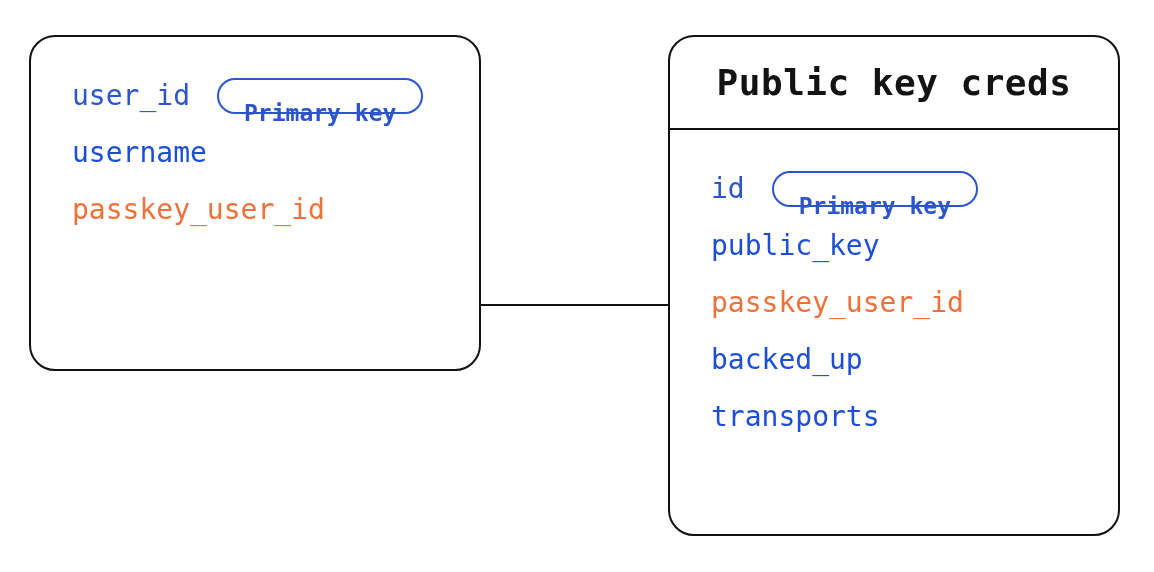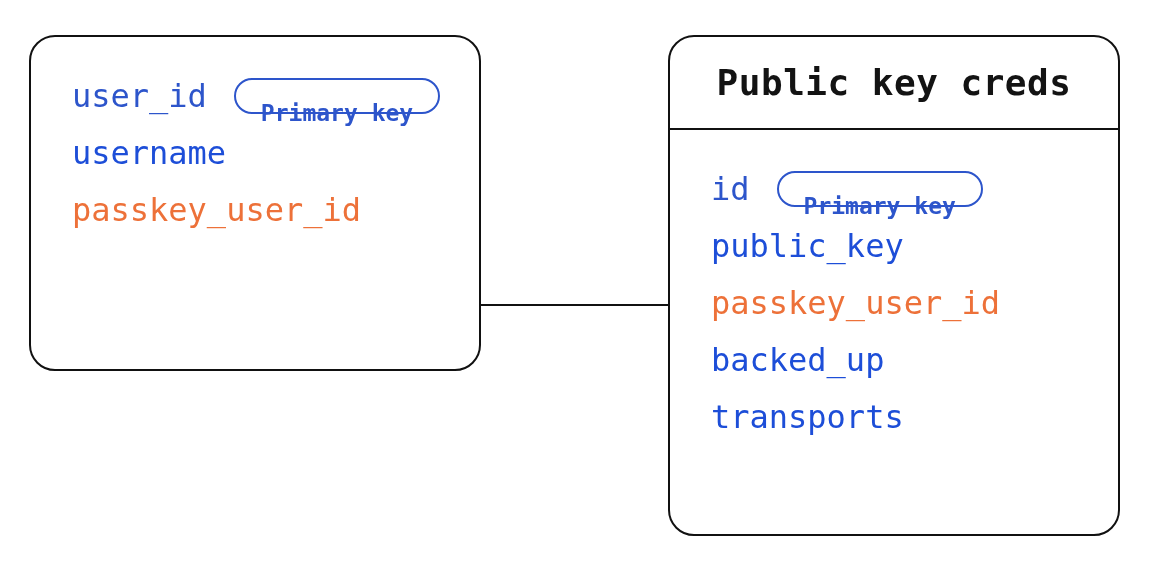--- a/index.html
+++ b/index.html
@@ -52,21 +52,21 @@
   .er-table-body {
     padding: 30px 0 0 41px;
   }
   .field-row {
     height: 57px;
     display: flex;
     align-items: center;
     white-space: nowrap;
   }
   .field-name {
-    font-size: 32px;
+    font-size: 28px;
     color: #131313;
     text-align: center;
   }
   .field-name.blue   { color: var(--blue, #2d55cb); }
   .field-name.orange { color: var(--orange, #ed7139); }
   .field-name.black  { color: #1d4ed8; }
   .badge {
     margin-left: 27px;
     box-sizing: border-box;
     border: 2px solid var(--blue, #2d55cb);

